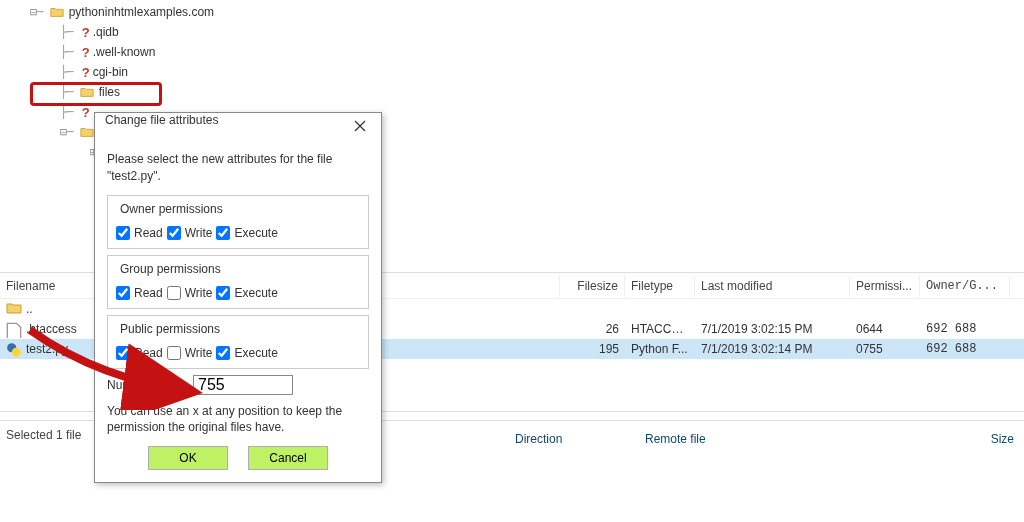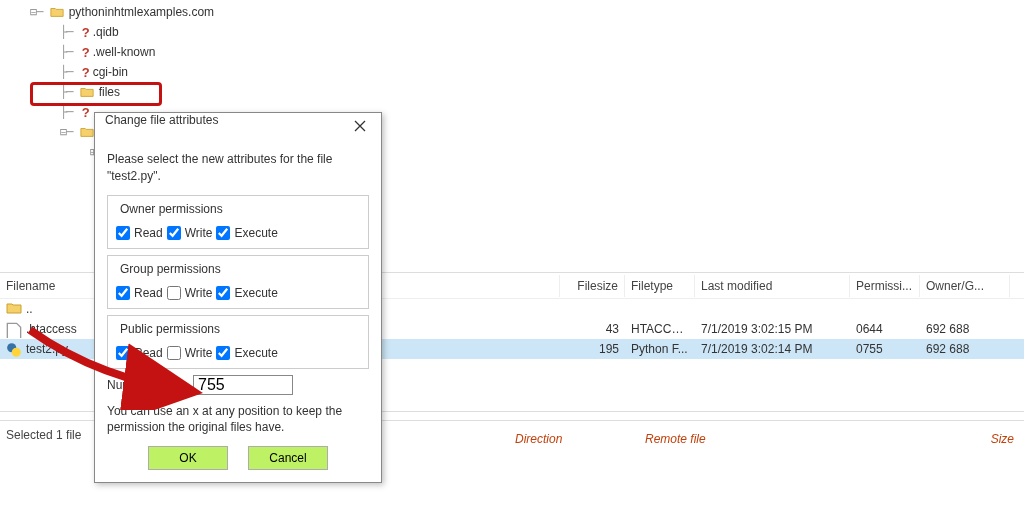--- a/index.html
+++ b/index.html
@@ -58,21 +58,21 @@
 .file-header div {
   padding: 4px 6px;
   color: #444;
   border-right: 1px solid #eee;
 }
 .col-name { width: 560px; }
 .col-size { width: 65px; text-align: right; }
 .col-type { width: 70px; }
 .col-mod  { width: 155px; }
 .col-perm { width: 70px; }
-.col-own  { width: 90px; }
+.col-own  { width: 90px; font-family: Liberation Mono, monospace; }
 .file-row {
   display: flex;
   height: 20px;
   align-items: center;
 }
 .file-row.sel { background: #cde6f7; }
 .file-row div { padding: 2px 6px; white-space: nowrap; overflow:hidden; text-overflow:ellipsis; }
 .file-row .col-size { text-align:right; }
 .file-icon { display:inline-block; width:16px; height:14px; margin-right:4px; vertical-align:middle; }
 .status-bar {
@@ -87,22 +87,21 @@
   top: 420px; left:0; right:0;
   border-top: 1px solid #ddd;
 }
 .bottom-header {
   display:flex;
   height: 36px;
   align-items:center;
 }
 .bottom-header div {
   padding: 6px 10px;
-  color:#c2410c;
-  font-style:italic;
+  color:#0c4a6e;
 }
 .bottom-spacer1 { width: 505px; }
 .bottom-dir { width: 130px; }
 .bottom-remote { width: 320px; }
 .bottom-size { flex:1; text-align:right; padding-right:10px; }
 
 
 .dialog {
   position:absolute;
   left: 94px; top: 112px;
@@ -227,21 +226,21 @@
     </div>
   </div>
   <div class="file-row">
     <div class="col-name">
       <span class="file-icon">
         <svg viewBox="0 0 12 14">
             <path fill="#fff" stroke="#999" d="M1 1h7l3 3v9H1z"></path>
           </svg>
       </span><span>.htaccess</span>
     </div>
-    <div class="col-size">43</div>
+    <div class="col-size">26</div>
     <div class="col-type">HTACCE...</div>
     <div class="col-mod">7/1/2019 3:02:15 PM</div>
     <div class="col-perm">0644</div>
     <div class="col-own">692 688</div>
   </div>
   <div class="file-row sel">
     <div class="col-name">
       <span class="file-icon">
         <svg viewBox="0 0 14 14">
             <circle cx="5" cy="5" r="4" fill="#3572A5"></circle>

